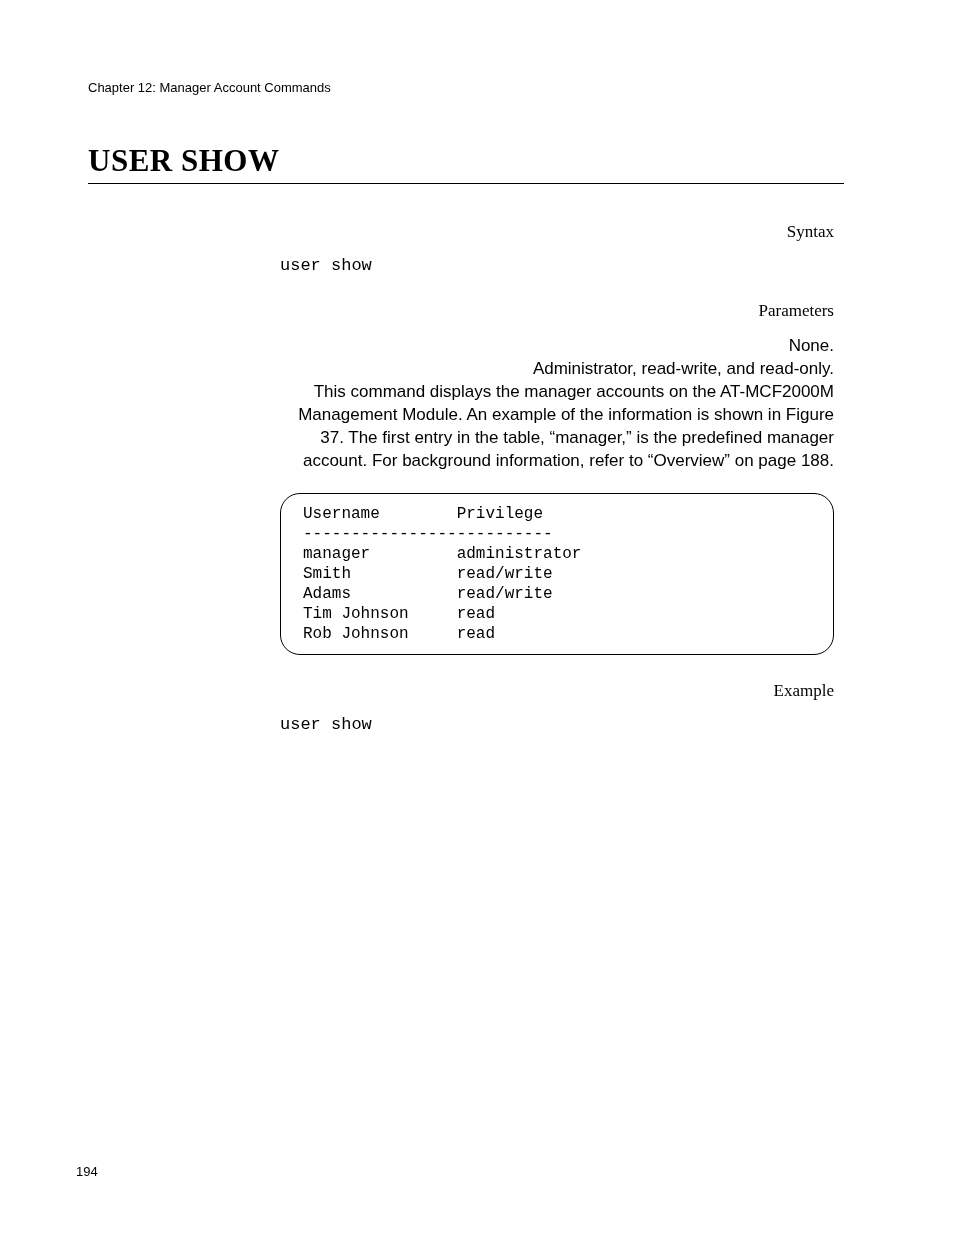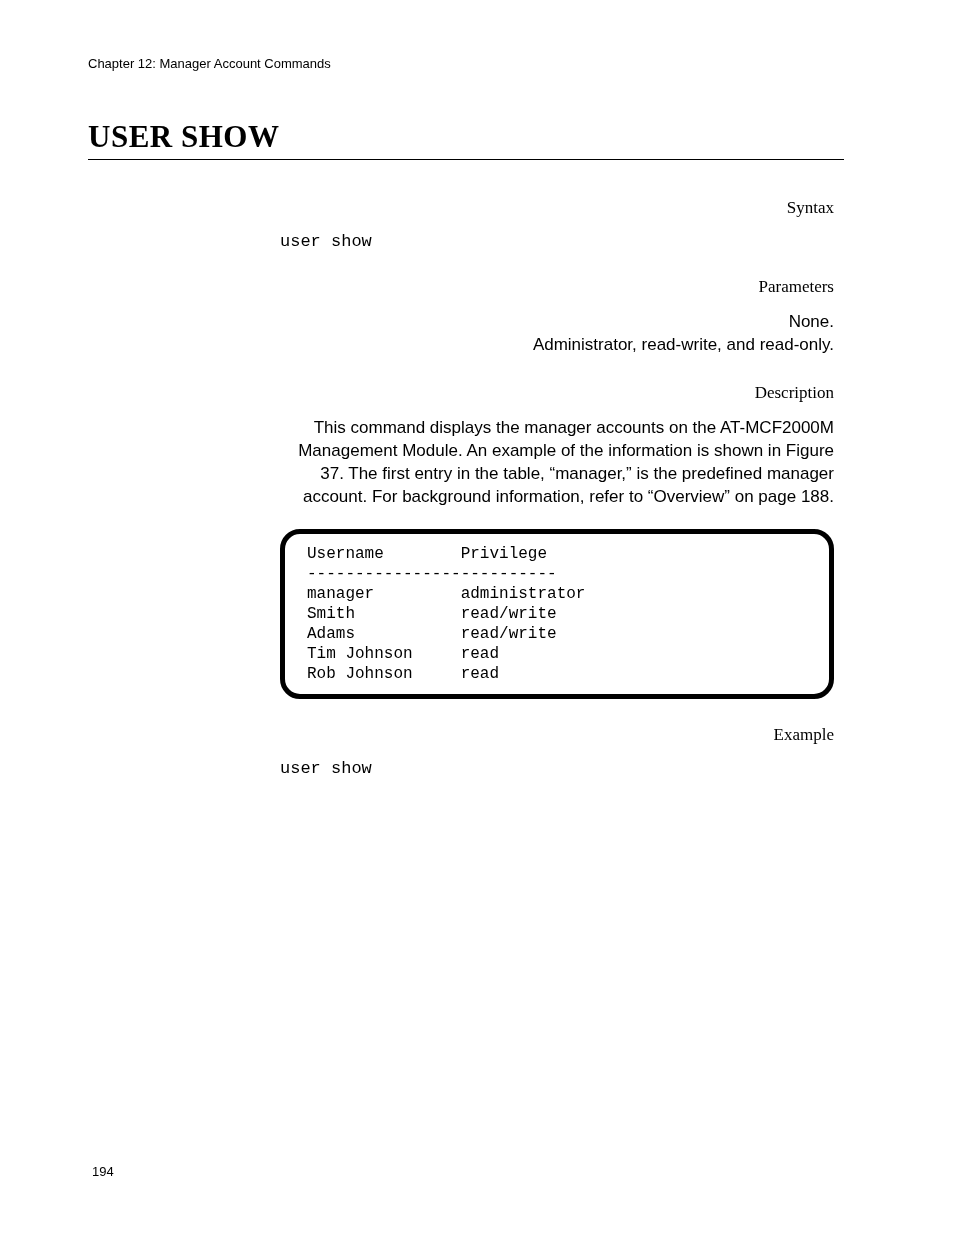--- a/index.html
+++ b/index.html
@@ -6,21 +6,21 @@
     margin: 0;
     padding: 0;
     background: #fff;
     font-family: Arial, Helvetica, sans-serif;
     color: #000;
     width: 954px;
     height: 1235px;
     position: relative;
   }
   .page {
-    padding: 56px 110px 0 88px;
+    padding: 80px 110px 0 88px;
     box-sizing: border-box;
     height: 100%;
     position: relative;
   }
   .running-head {
     font-size: 13px;
     margin-bottom: 48px;
   }
   .title {
     font-family: "Times New Roman", Times, serif;
@@ -48,35 +48,35 @@
     font-family: "Courier New", Courier, monospace;
     font-size: 17px;
     white-space: pre;
   }
   .para {
     font-size: 17px;
     line-height: 1.35;
     text-align: right;
   }
   .output-box {
-    border: 5px solid #000000;
+    border: 1px solid #000000;
     border-radius: 20px;
     padding: 10px 22px 10px 22px;
     margin-top: 20px;
     margin-bottom: 20px;
   }
   .output-box .mono { font-size: 16px; line-height: 1.25; }
   .fig-caption {
     text-align: center;
     font-size: 17px;
     margin-bottom: 8px;
   }
   .page-number {
     position: absolute;
-    left: 92px;
+    left: 76px;
     bottom: 56px;
     font-size: 13px;
   }
 </style>
 </head>
 <body>
 
 <div class="page">
 
   <div class="running-head">Chapter 12: Manager Account Commands</div>
@@ -86,21 +86,20 @@
   <div class="body">
 
     <div class="sec-head first">Syntax</div>
     <div class="mono">user show</div>
 
     <div class="sec-head">Parameters</div>
     <div class="para">None.</div>
 
     <div class="para">Administrator, read-write, and read-only.</div>
 
-    <div class="sec-head">Description</div>
     <div class="para">This command displays the manager accounts on the AT-MCF2000M Management Module. An example of the information is shown in Figure 37. The first entry in the table, “manager,” is the predefined manager account. For background information, refer to “Overview” on page 188.</div>
 
     <div class="output-box">
       <div class="mono">Username        Privilege
 --------------------------
 manager         administrator
 Smith           read/write
 Adams           read/write
 Tim Johnson     read
 Rob Johnson     read</div>

